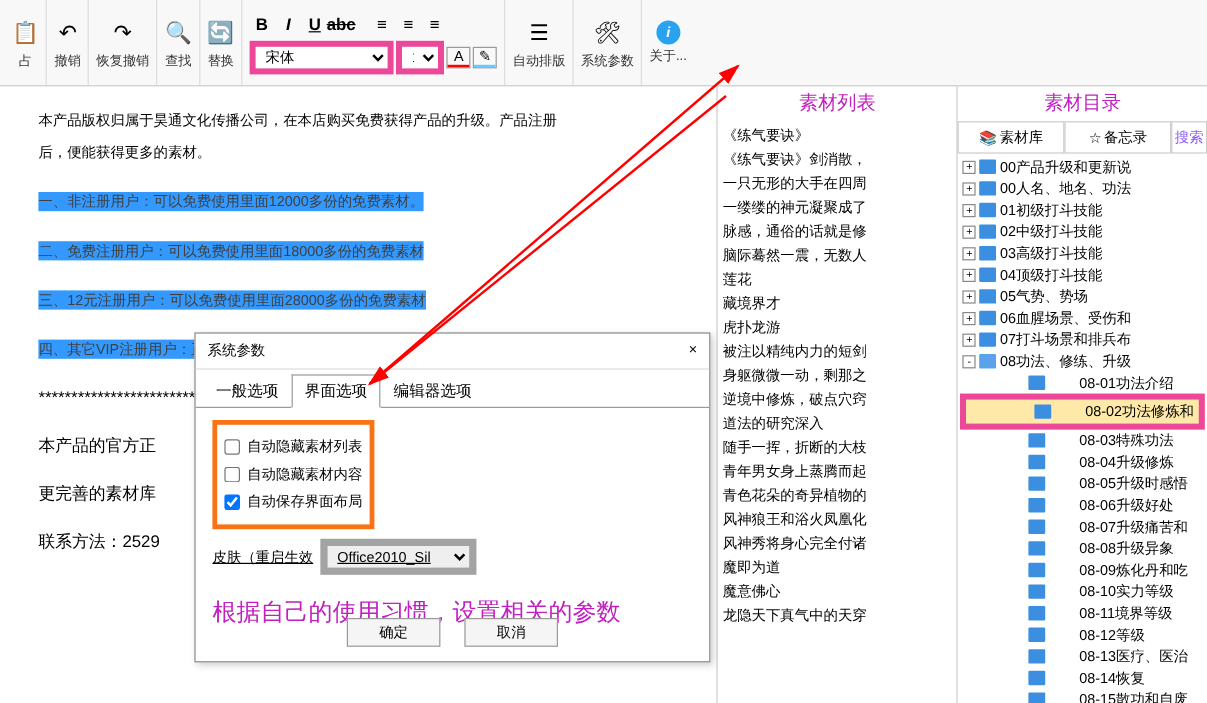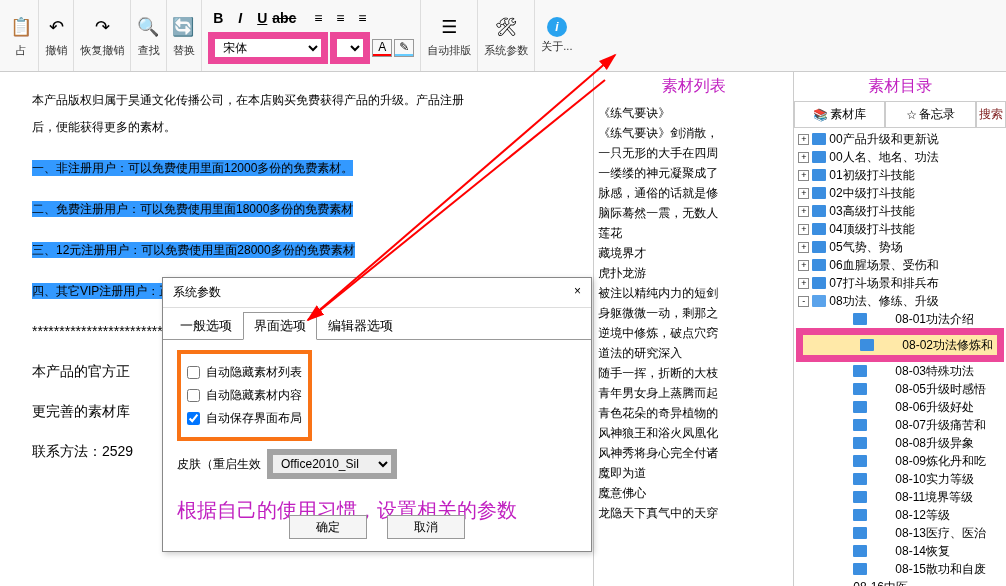--- a/index.html
+++ b/index.html
@@ -5,62 +5,62 @@
 * { margin: 0; padding: 0; box-sizing: border-box; font-family: "Microsoft YaHei", SimSun, sans-serif; font-size: 12px; }
 body { background: #fff; width: 1006px; height: 586px; overflow: hidden; position: relative; }
 
 .toolbar { display: flex; align-items: center; height: 72px; border-bottom: 1px solid #ccc; background: #f8f8f8; padding: 0 4px; }
 .tb-group { display: flex; flex-direction: column; align-items: center; justify-content: center; height: 100%; padding: 0 6px; border-right: 1px solid #ddd; cursor: pointer; }
 .tb-group:last-child { border-right: none; }
 .tb-icon { font-size: 18px; height: 28px; display: flex; align-items: center; justify-content: center; }
 .tb-label { font-size: 11px; color: #333; margin-top: 2px; }
 .tb-inline { display: flex; align-items: center; gap: 2px; }
 .fmt-btn { width: 20px; height: 20px; display: inline-flex; align-items: center; justify-content: center; cursor: pointer; font-weight: bold; font-size: 14px; }
-.sel { border: 7px solid #ec4899; background: #fff; padding: 1px 4px; font-size: 12px; }
+.sel { border: 5px solid #ec4899; background: #fff; padding: 1px 4px; font-size: 12px; }
 .sel.font { width: 120px; }
 .sel.size { width: 40px; }
 .color-drop { width: 20px; height: 18px; border: 1px solid #999; display: inline-flex; flex-direction: column; cursor: pointer; }
 .color-drop .bar { height: 3px; width: 100%; }
 
 .main { display: flex; height: calc(100% - 72px); }
 .editor { width: 640px; padding: 14px 10px 10px 32px; position: relative; border-right: 1px solid #ccc; overflow: hidden; }
 .editor p { line-height: 26px; font-size: 14px; color: #000; }
-.editor .hl { background: #3399ff; color: #000000; display: inline; padding: 1px 0; }
+.editor .hl { background: #3399ff; color: #404040; display: inline; padding: 1px 0; }
 .editor .stars { letter-spacing: 0; }
 
 .right { flex: 1; display: flex; }
 .mat-list { width: 200px; border-right: 1px solid #ccc; }
 .mat-head { color: #c020c0; font-size: 16px; text-align: center; padding: 4px 0; font-family: SimSun; }
 .mat-body { padding: 2px 4px; font-size: 13px; line-height: 20px; overflow: hidden; }
 .mat-body div { white-space: nowrap; }
 
 .tree { flex: 1; }
 .tree-head { display: flex; }
 .tab-h { flex: 1; text-align: center; padding: 4px 2px; border: 1px solid #ccc; font-size: 12px; display: flex; align-items: center; justify-content: center; gap: 2px; }
-.tab-h.search { flex: 0 0 30px; color: #7f1d1d; }
+.tab-h.search { flex: 0 0 30px; color: #8b5cf6; }
 
 .tree-body { padding: 2px; font-size: 12px; line-height: 18px; overflow: hidden; }
 .tree-item { display: flex; align-items: center; white-space: nowrap; cursor: pointer; }
 .tree-item.d1 { padding-left: 2px; }
 .tree-item.d2 { padding-left: 18px; gap: 25px; }
 .tree-item.sel { background: #ffe9a8; }
 .exp { width: 11px; height: 11px; border: 1px solid #888; display: inline-flex; align-items: center; justify-content: center; font-size: 9px; margin-right: 3px; line-height: 9px; }
 .folder { width: 14px; height: 12px; background: #3b8ee0; border-radius: 1px; margin-right: 3px; display: inline-block; }
 .folder.open { background: #5aa3eb; }
 
 .dialog { position: absolute; left: 162px; top: 277px; width: 430px; height: 275px; background: #fff; border: 1px solid #888; box-shadow: 2px 2px 6px rgba(0,0,0,.2); }
 .dlg-title { padding: 6px 10px; font-size: 13px; border-bottom: 1px solid #ddd; display: flex; justify-content: space-between; }
 .dlg-tabs { display: flex; padding: 4px 6px 0 6px; }
 .dlg-tab { padding: 4px 10px; border: 1px solid transparent; cursor: pointer; font-size: 13px; }
 .dlg-tab.active { border: 1px solid #999; border-bottom-color: #fff; background: #fff; }
 .dlg-body { padding: 10px 14px; border-top: 1px solid #999; margin-top: -1px; }
 .chk-row { display: flex; align-items: center; margin: 6px 0; font-size: 13px; }
 .chk-row input { margin-right: 6px; }
 .chk-highlight { border: 4px solid #f97316; padding: 4px 6px; display: inline-block; }
-.skin-row { display: flex; align-items: center; margin-top: 8px; font-size: 13px; gap: 6px; }
+.skin-row { display: flex; align-items: center; margin-top: 8px; font-size: 13px; gap: 6px; text-decoration: underline; }
 .skin-row select { border: 6px solid #a3a3a3; padding: 1px 4px; width: 130px; }
 .note { color: #c020c0; font-size: 20px; margin: 18px 0 0 0; font-family: SimSun; }
 .dlg-btns { position: absolute; bottom: 12px; left: 0; width: 100%; display: flex; justify-content: center; gap: 20px; }
 .dlg-btns button { width: 78px; height: 24px; border: 1px solid #999; background: #f5f5f5; cursor: pointer; }
 
 .arrow-svg { position: absolute; left: 0; top: 0; pointer-events: none; }
 .info-icon { width: 20px; height: 20px; border-radius: 50%; background: #29a3ef; color: #fff; display: inline-flex; align-items: center; justify-content: center; font-weight: bold; font-style: italic; }
 </style>
 </head>
 <body>
@@ -240,20 +240,25 @@
             <span>08-02功法修炼和</span>
           </div>
           <div class="tree-item d2">
             <span style="width: 14px; display: inline-block;"></span>
             <span class="folder"></span>
             <span>08-03特殊功法</span>
           </div>
           <div class="tree-item d2">
             <span style="width: 14px; display: inline-block;"></span>
             <span class="folder"></span>
+            <span>08-04升级修炼</span>
+          </div>
+          <div class="tree-item d2">
+            <span style="width: 14px; display: inline-block;"></span>
+            <span class="folder"></span>
             <span>08-05升级时感悟</span>
           </div>
           <div class="tree-item d2">
             <span style="width: 14px; display: inline-block;"></span>
             <span class="folder"></span>
             <span>08-06升级好处</span>
           </div>
           <div class="tree-item d2">
             <span style="width: 14px; display: inline-block;"></span>
             <span class="folder"></span>

